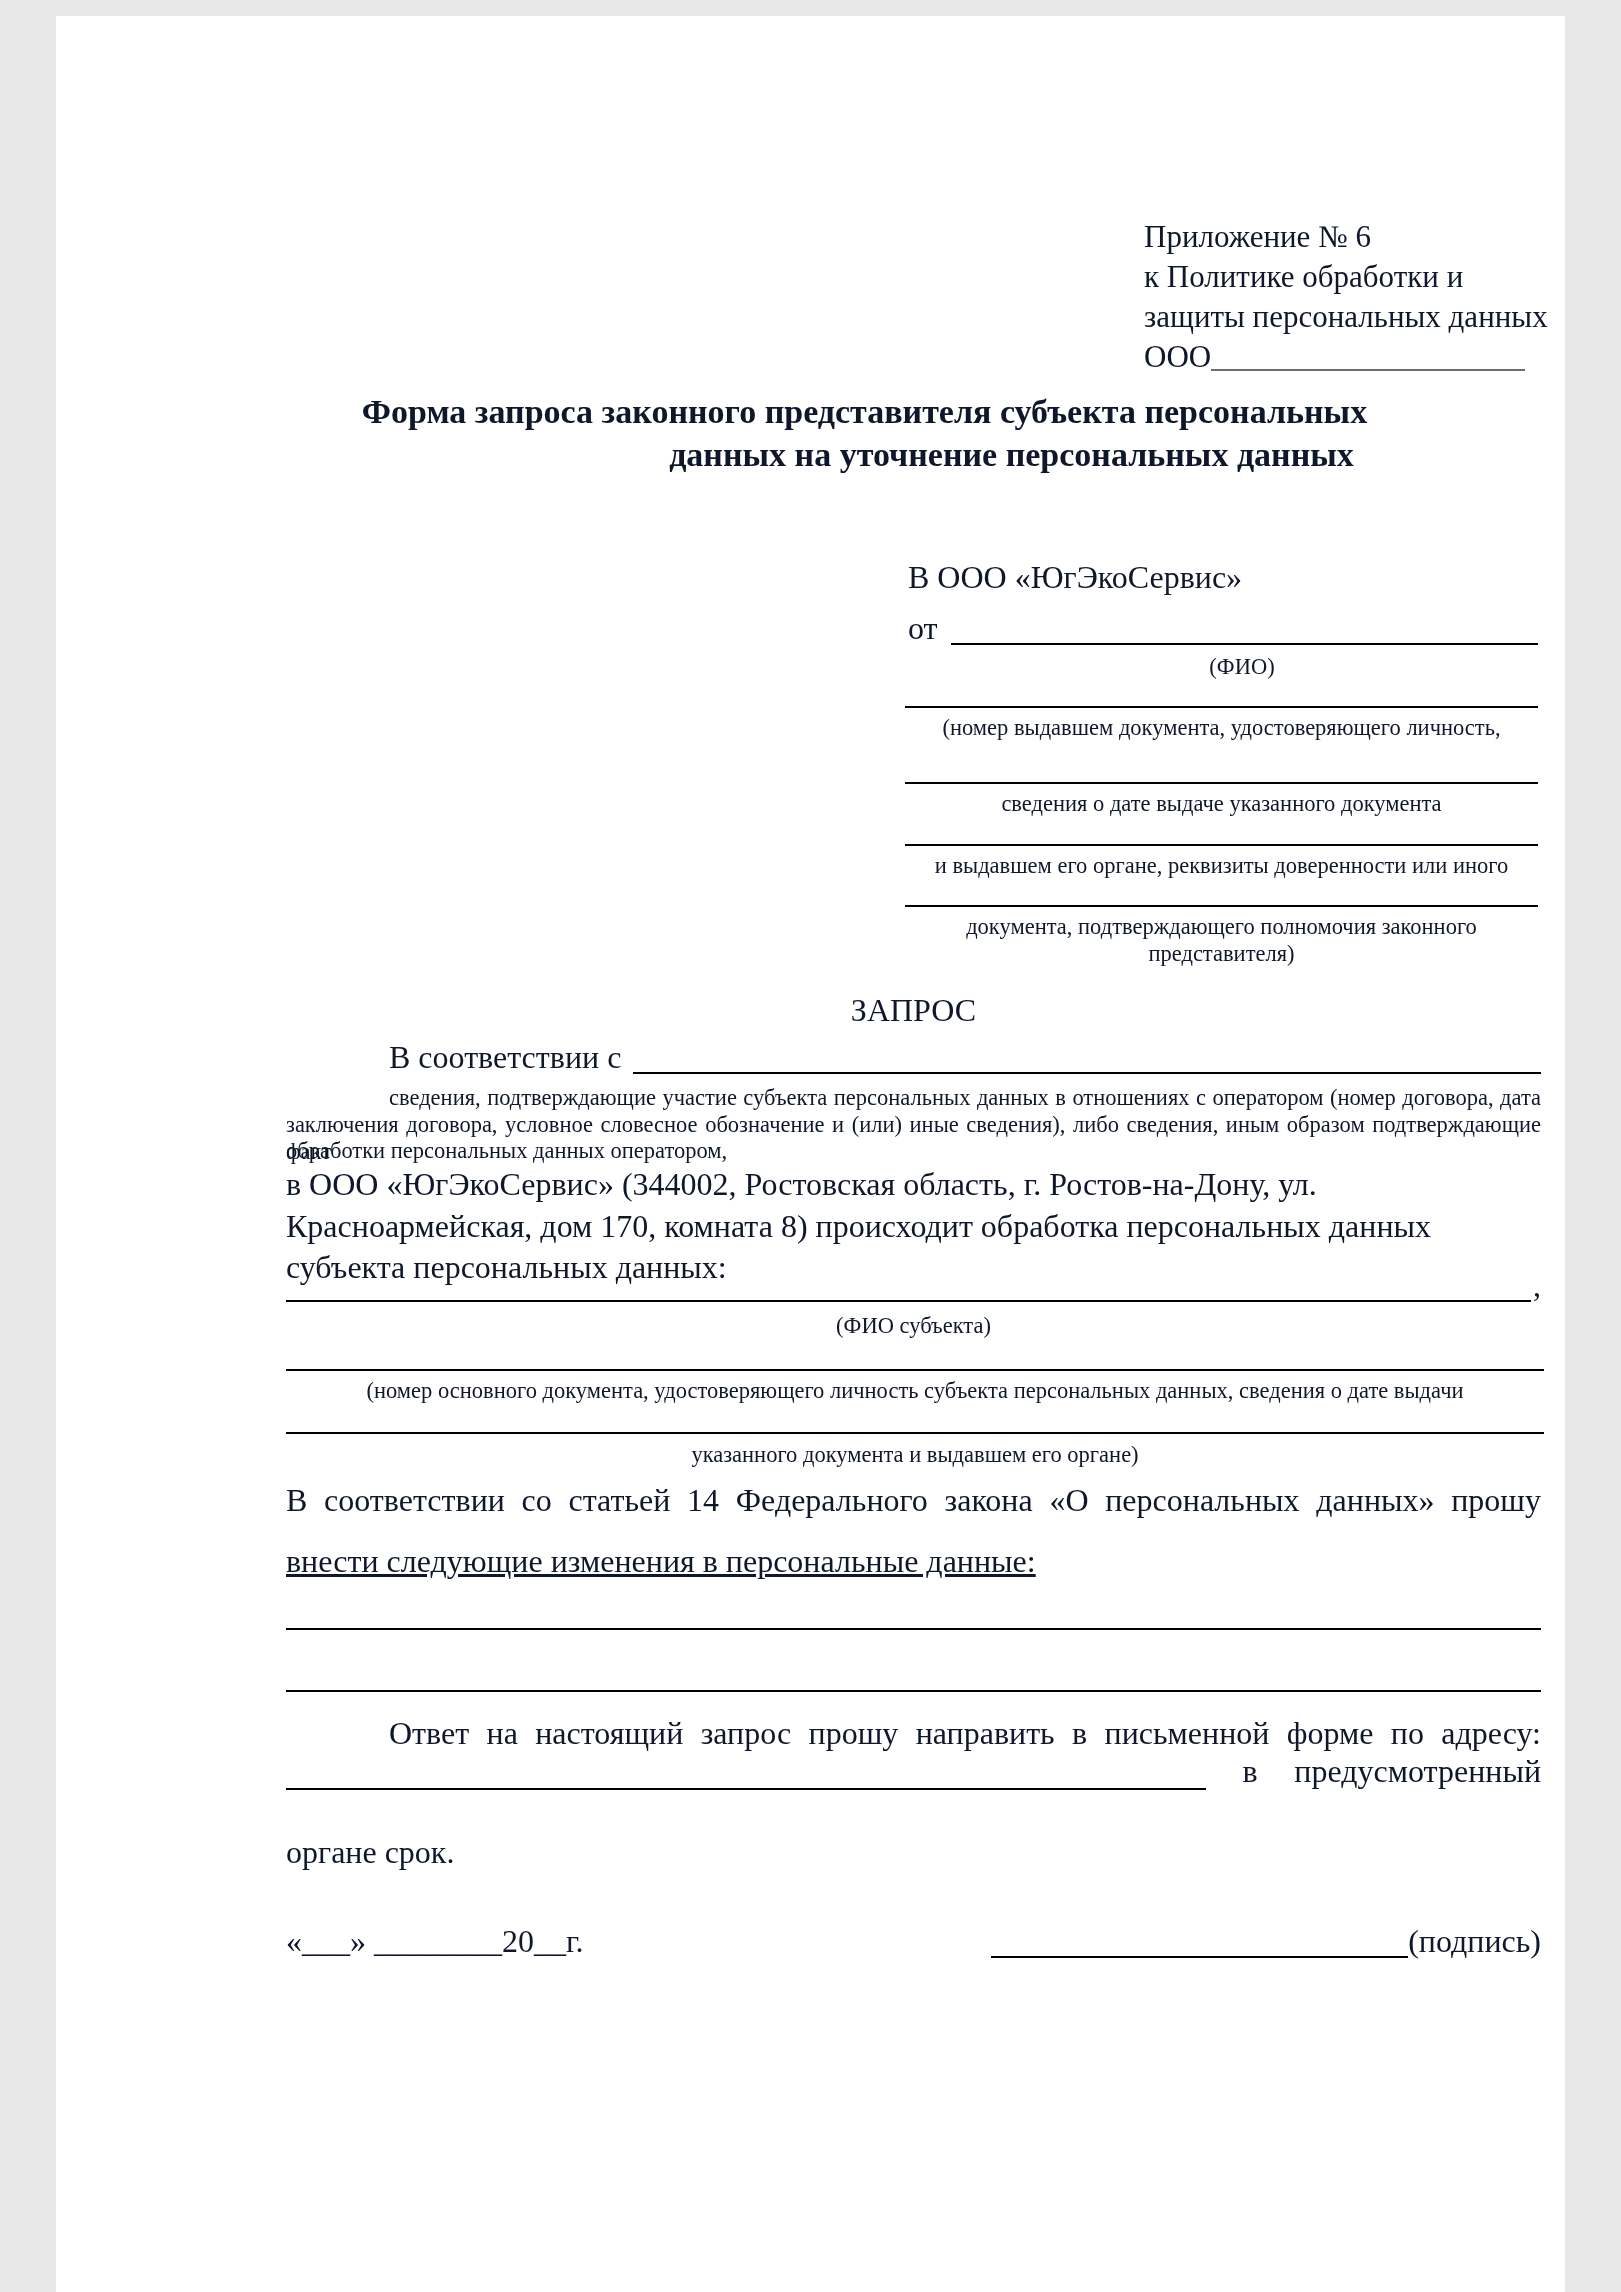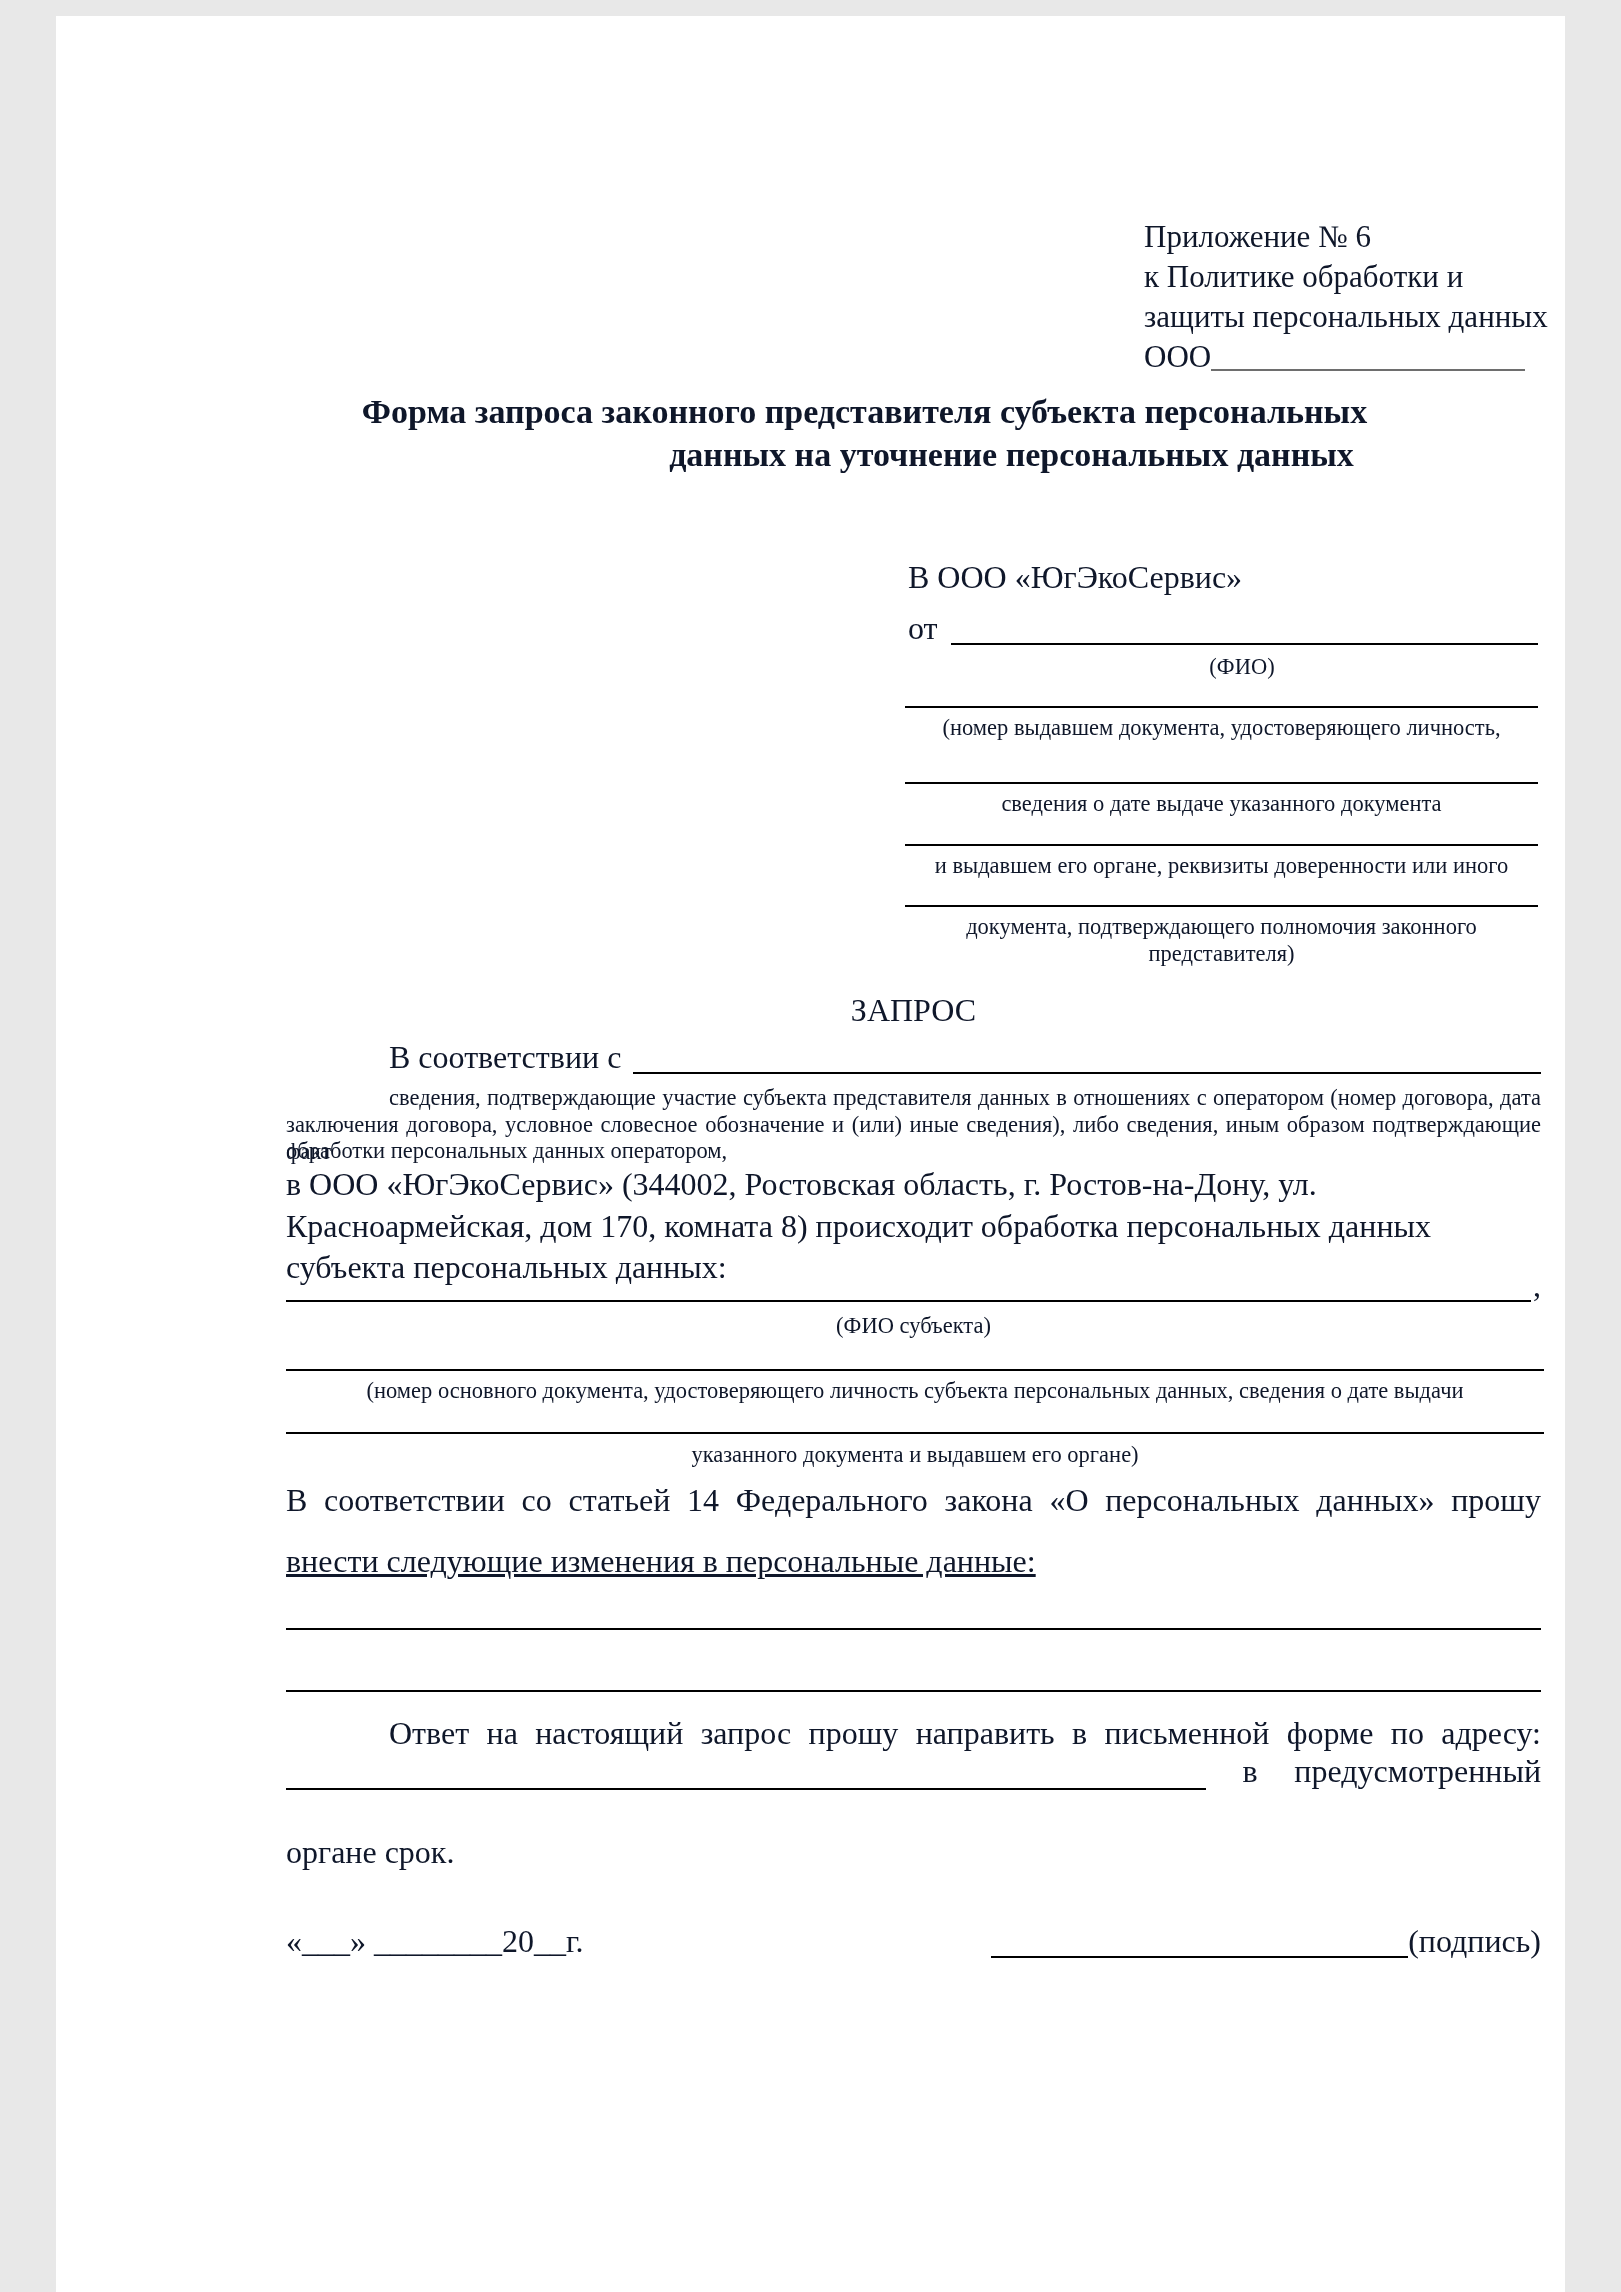--- a/index.html
+++ b/index.html
@@ -61,21 +61,21 @@
   <div class="rule" style="left:849px;top:889px;width:633px;"></div>
   <div class="abs small-text center" style="left:849px;top:898px;width:633px;">документа, подтверждающего полномочия законного представителя)</div>
 
   <div class="abs body-text center" style="left:230px;top:973px;width:1255px;">ЗАПРОС</div>
 
   <div class="abs body-text fill-row" style="left:333px;top:1027px;width:1152px;height:35px;">
     <span>В соответствии с</span>
     <span class="fill-line" style="margin-left:11.8px;"></span>
   </div>
 
-  <div class="abs small-text stretch" style="left:333px;top:1069px;width:1152px;">сведения, подтверждающие участие субъекта представителя данных в отношениях с оператором (номер договора, дата</div>
+  <div class="abs small-text stretch" style="left:333px;top:1069px;width:1152px;">сведения, подтверждающие участие субъекта персональных данных в отношениях с оператором (номер договора, дата</div>
   <div class="abs small-text stretch" style="left:230px;top:1096px;width:1255px;">заключения договора, условное словесное обозначение и (или) иные сведения), либо сведения, иным образом подтверждающие факт</div>
   <div class="abs small-text" style="left:230px;top:1122px;width:1255px;">обработки персональных данных оператором,</div>
 
   <div class="abs body-text" style="left:230px;top:1147px;width:1264px;">в ООО «ЮгЭкоСервис» (344002, Ростовская область, г. Ростов-на-Дону, ул.</div>
   <div class="abs body-text" style="left:230px;top:1189px;width:1264px;">Красноармейская, дом 170, комната 8) происходит обработка персональных данных</div>
   <div class="abs body-text" style="left:230px;top:1230px;width:1264px;">субъекта персональных данных:</div>
 
   <div class="abs body-text fill-row" style="left:230px;top:1262px;width:1255px;height:28px;">
     <span class="fill-line"></span>
     <span style="margin-left:2px;">,</span>

